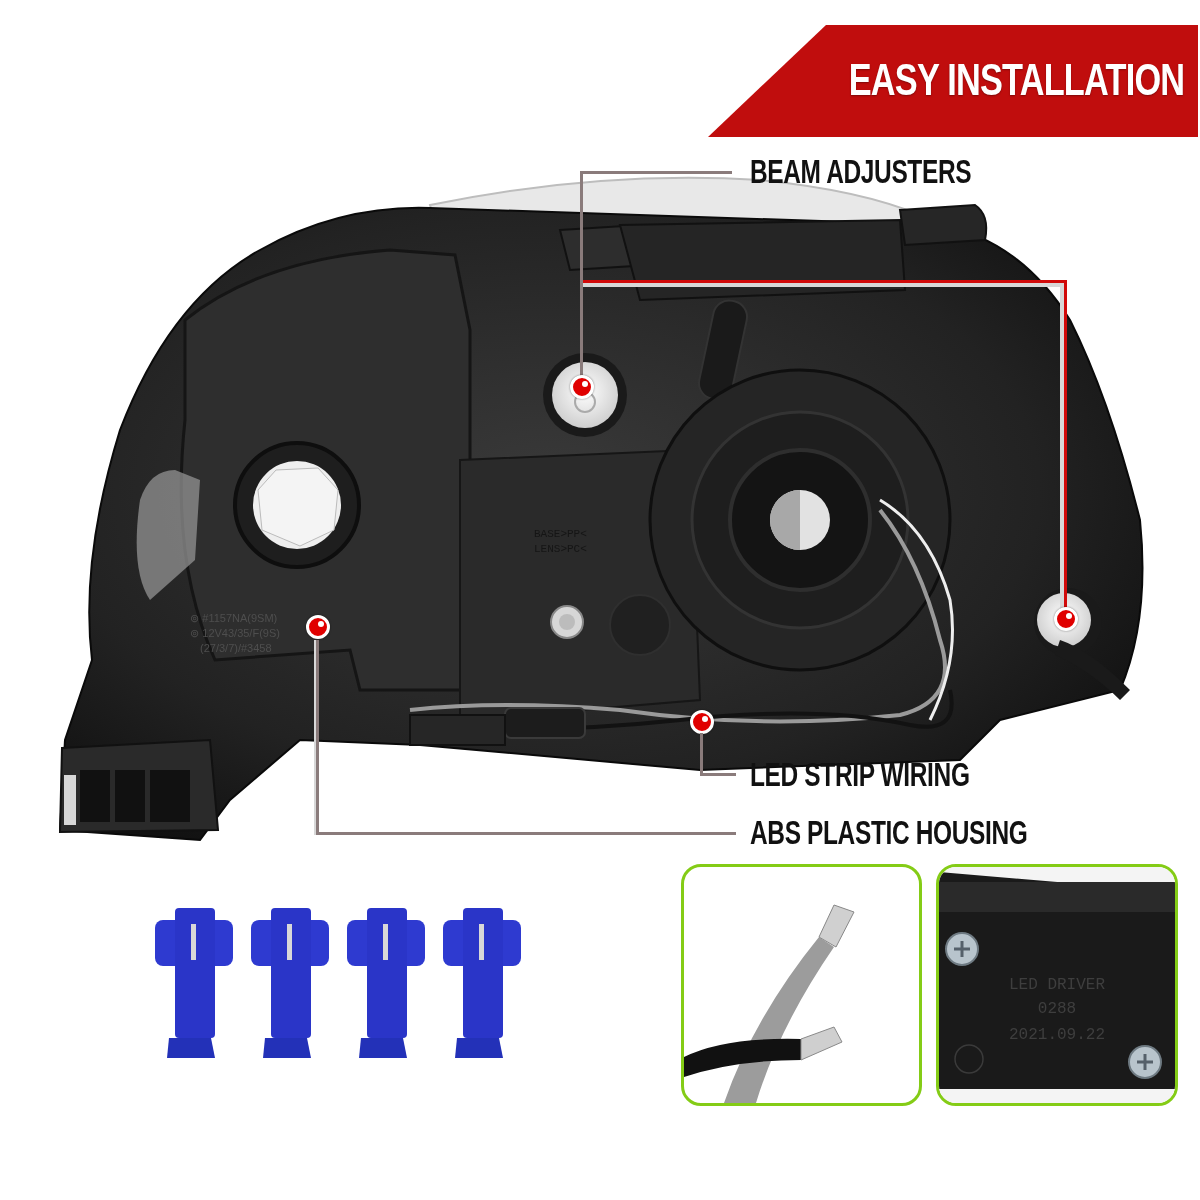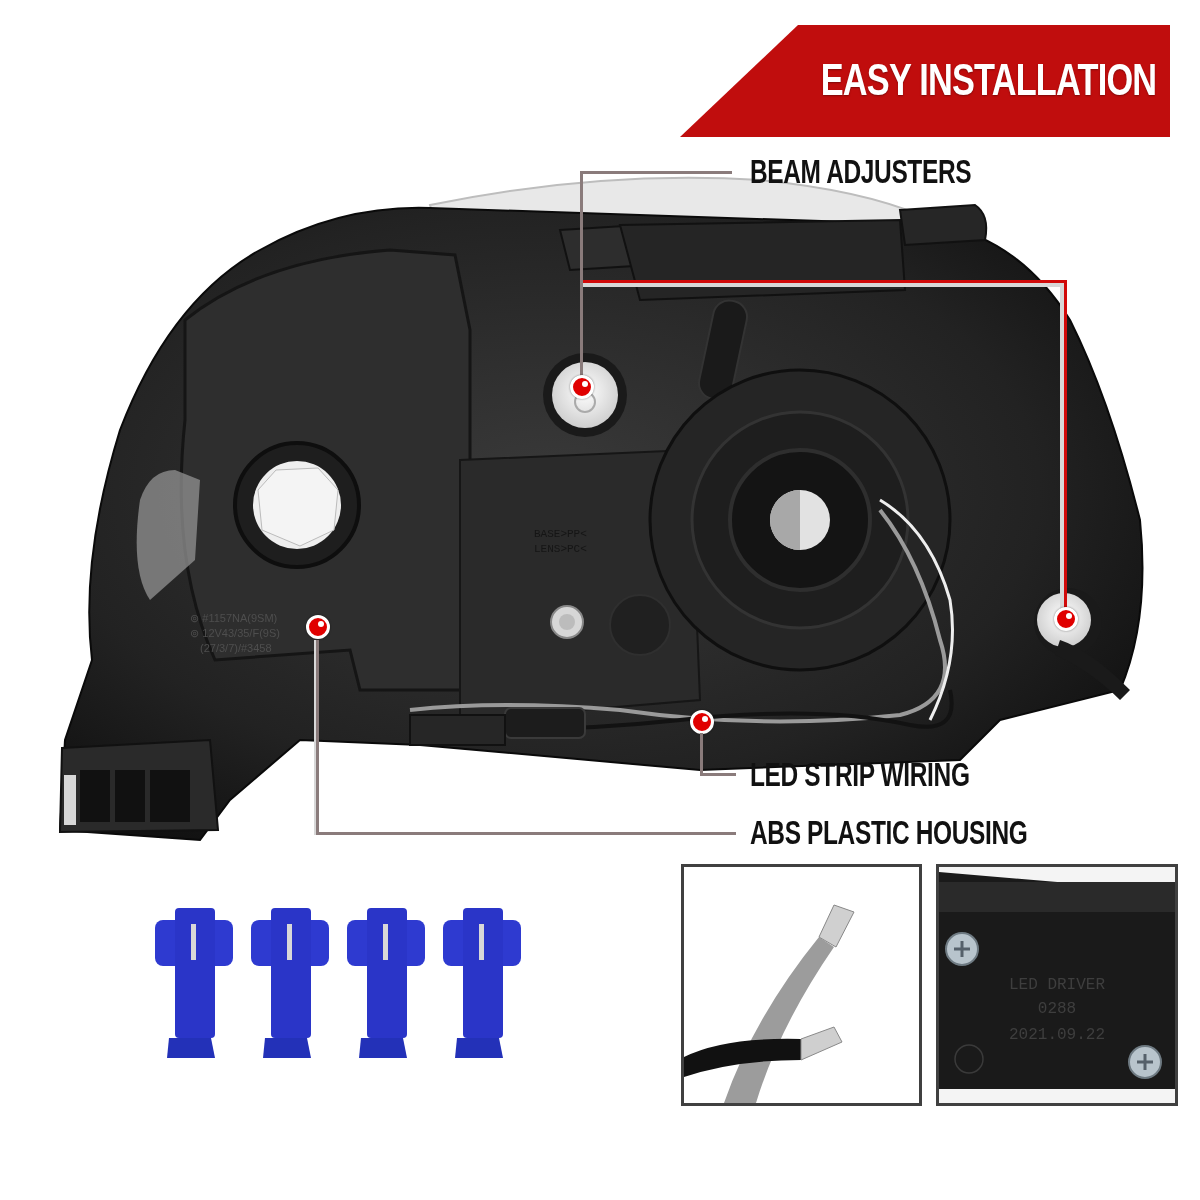--- a/index.html
+++ b/index.html
@@ -1,37 +1,37 @@
 <!DOCTYPE html>
 <html><head>
 <meta charset="utf-8">
 <style>
   html, body { margin: 0; padding: 0; background: #ffffff; }
   body { width: 1200px; height: 1200px; position: relative; overflow: hidden; font-family: "Liberation Sans", sans-serif; }
   .abs { position: absolute; }
 
   
-  .banner { position: absolute; left: 680px; top: 25px; width: 490px; height: 112px; }
+  .banner { position: absolute; left: 708px; top: 25px; width: 490px; height: 112px; }
   .banner svg { position: absolute; left: 0; top: 0; }
   .banner-text { position: absolute; right: 14px; top: 30px; color: #ffffff; font-family: "Liberation Sans Narrow", "Liberation Sans", sans-serif; font-weight: bold; font-size: 44px; letter-spacing: -1px; transform: scaleX(0.78); transform-origin: right center; white-space: nowrap; text-shadow: 0 1px 2px rgba(0,0,0,0.35); }
 
   
   .callout-label { position: absolute; color: #111111; font-weight: bold; font-size: 34px; white-space: nowrap; transform: scaleX(0.72); transform-origin: left center; letter-spacing: -0.5px; }
 
   
   .line-grey { position: absolute; background: #8a7b7b; }
   .line-red { position: absolute; background: #d10a0a; }
   .line-light { position: absolute; background: #d8d8d8; }
 
   
   .marker { position: absolute; width: 18px; height: 18px; border-radius: 50%; background: #e00000; border: 3px solid #ffffff; box-shadow: 0 0 2px rgba(0,0,0,0.5); }
   .marker::after { content: ""; position: absolute; left: 9px; top: 3px; width: 6px; height: 6px; border-radius: 50%; background: #ffffff; }
 
   
-  .inset { position: absolute; border: 3px solid #404040; border-radius: 0; overflow: hidden; background: #ffffff; }
+  .inset { position: absolute; border: 3px solid #84cc16; border-radius: 20px; overflow: hidden; background: #ffffff; }
 
   
   .connector { position: absolute; width: 78px; height: 150px; }
 </style>
 </head>
 <body>
 
 <div class="banner">
   <svg width="490" height="112" viewBox="0 0 490 112">
     <polygon points="118,0 490,0 490,112 0,112" fill="#c00d0d"></polygon>

